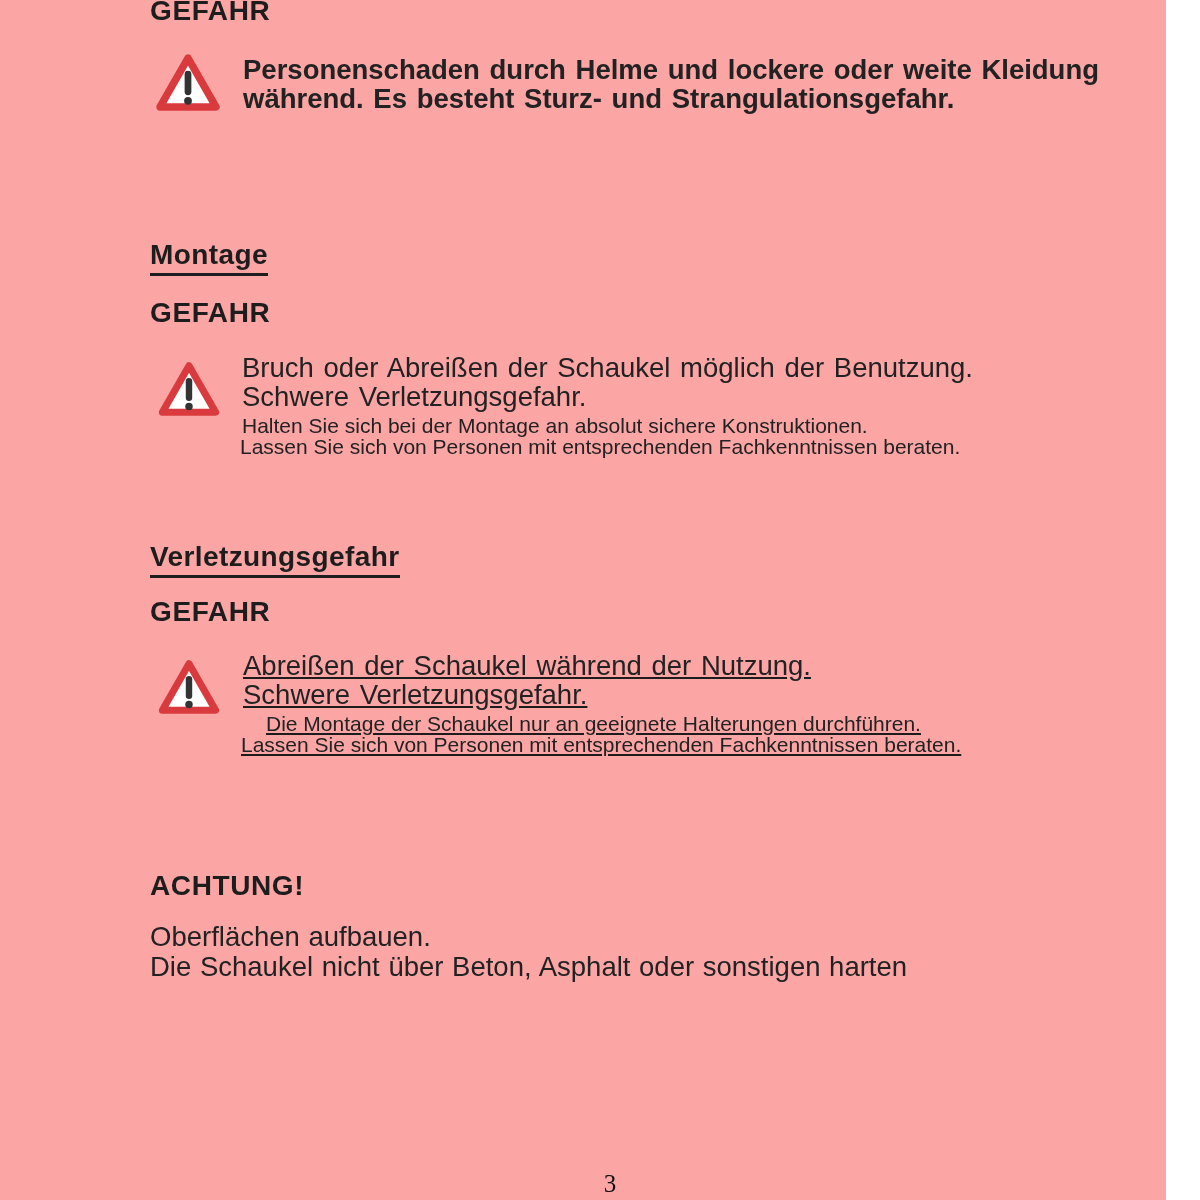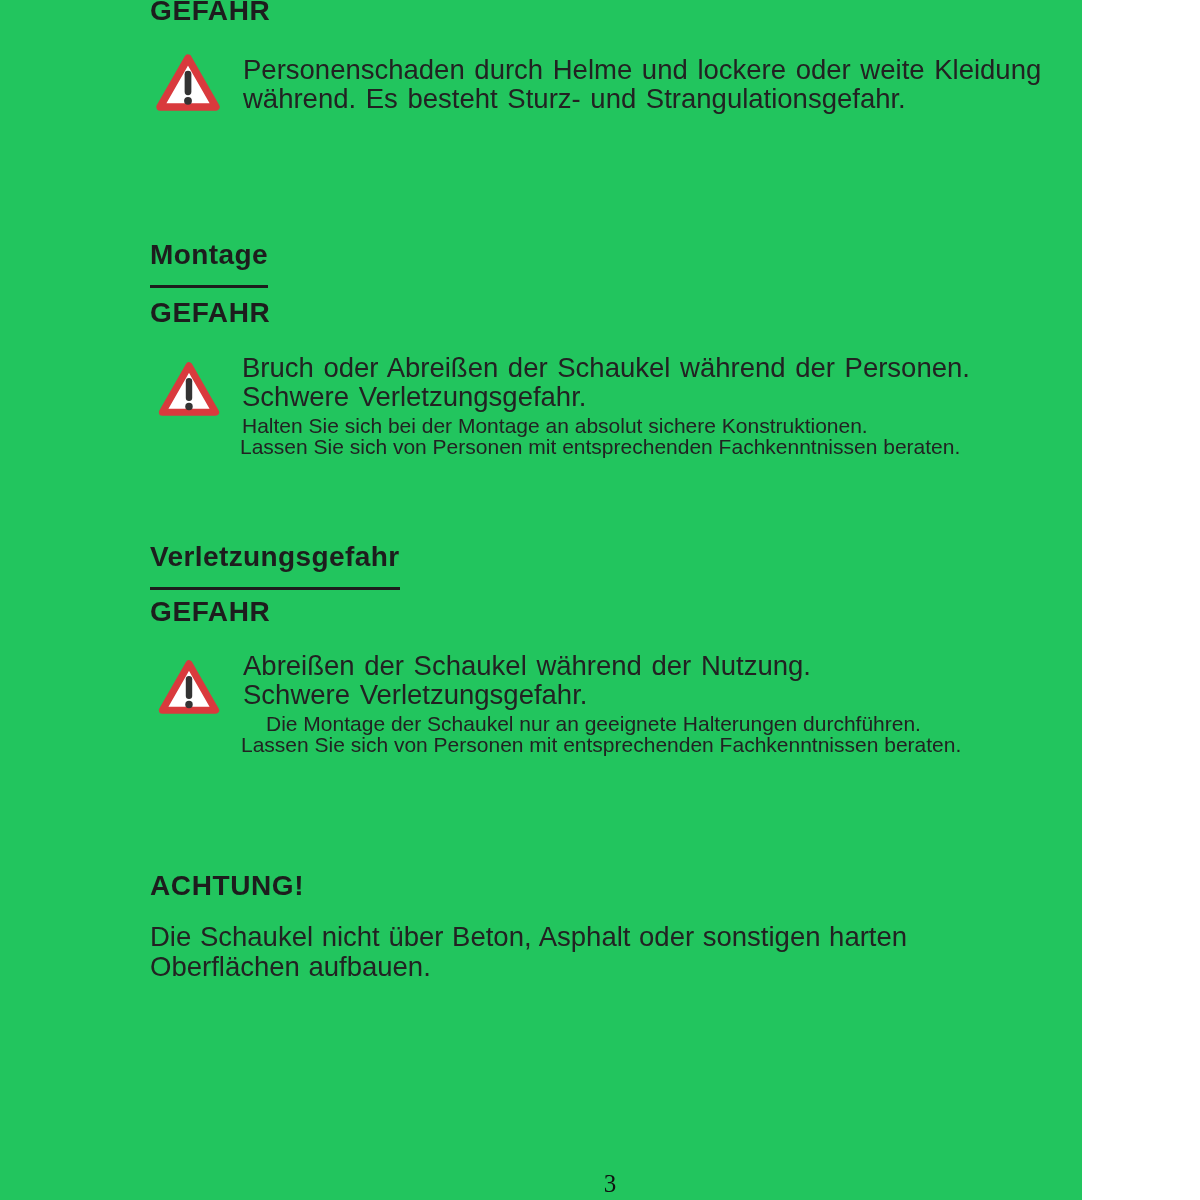--- a/index.html
+++ b/index.html
@@ -1,21 +1,21 @@
 <!DOCTYPE html>
 <html><head>
 <meta charset="utf-8">
 <style>
   * { margin: 0; padding: 0; box-sizing: border-box; }
   html, body { background: #ffffff; }
   .page {
     position: relative;
-    width: 1082px;
+    width: 1166px;
     height: 1200px;
-    background: #22c55e;
+    background: #fca5a5;
     overflow: hidden;
     font-family: "Liberation Sans", sans-serif;
     color: #1c1c1c;
   }
   .abs { position: absolute; }
   .h-danger {
     font-size: 28px;
     font-weight: bold;
     letter-spacing: 0.6px;
     color: #1d1d1d;
@@ -24,21 +24,21 @@
   .h-section {
     font-size: 28px;
     font-weight: bold;
     letter-spacing: 0.4px;
     color: #1d1d1d;
     white-space: nowrap;
   }
   .h-section .u {
     display: inline-block;
     border-bottom: 3px solid #1d1d1d;
-    padding-bottom: 14px;
+    padding-bottom: 2px;
     text-align: center;
   }
   .warn-line {
     font-size: 27.5px;
     line-height: 29px;
     color: #222222;
     white-space: nowrap;
     word-spacing: 2px;
   }
   .note-line {
@@ -72,69 +72,69 @@
   <div class="abs h-danger" style="left:150px; top:-5px;">GEFAHR</div>
 
   <span class="abs warn-icon" style="left:154px; top:52px;">
     <svg width="68" height="62" viewBox="0 0 100 92" aria-hidden="true">
       <path d="M50 9 L91.5 81.5 L8.5 81.5 Z" fill="#ffffff" stroke="#d93a3d" stroke-width="11" stroke-linejoin="round"></path>
       <line x1="50" y1="33" x2="50" y2="59" stroke="#333333" stroke-width="10" stroke-linecap="round"></line>
       <circle cx="50" cy="72.5" r="5.8" fill="#333333"></circle>
     </svg>
   </span>
 
-  <div class="abs" style="left:243px; top:55px;">
+  <div class="abs" style="left:243px; top:55px;font-weight:bold;">
     <div class="warn-line">Personenschaden durch Helme und lockere oder weite Kleidung</div>
     <div class="warn-line">während. Es besteht Sturz- und Strangulationsgefahr.</div>
   </div>
 
   <div class="abs h-section" style="left:150px; top:239px;">
     <span class="u">Montage</span>
   </div>
 
   <div class="abs h-danger" style="left:150px; top:297px;">GEFAHR</div>
 
   <span class="abs warn-icon" style="left:156px; top:360px;">
     <svg width="66" height="59" viewBox="0 0 100 92" aria-hidden="true">
       <path d="M50 9 L91.5 81.5 L8.5 81.5 Z" fill="#ffffff" stroke="#d93a3d" stroke-width="11" stroke-linejoin="round"></path>
       <line x1="50" y1="33" x2="50" y2="59" stroke="#333333" stroke-width="10" stroke-linecap="round"></line>
       <circle cx="50" cy="72.5" r="5.8" fill="#333333"></circle>
     </svg>
   </span>
 
   <div class="abs" style="left:242px; top:353px;">
-    <div class="warn-line">Bruch oder Abreißen der Schaukel während der Personen.</div>
+    <div class="warn-line">Bruch oder Abreißen der Schaukel möglich der Benutzung.</div>
     <div class="warn-line">Schwere Verletzungsgefahr.</div>
     <div class="note-line" style="margin-top:5px;">Halten Sie sich bei der Montage an absolut sichere Konstruktionen.</div>
     <div class="note-line indent">Lassen Sie sich von Personen mit entsprechenden Fachkenntnissen beraten.</div>
   </div>
 
   <div class="abs h-section" style="left:150px; top:541px;">
     <span class="u">Verletzungsgefahr</span>
   </div>
 
   <div class="abs h-danger" style="left:150px; top:596px;">GEFAHR</div>
 
   <span class="abs warn-icon" style="left:156px; top:658px;">
     <svg width="66" height="59" viewBox="0 0 100 92" aria-hidden="true">
       <path d="M50 9 L91.5 81.5 L8.5 81.5 Z" fill="#ffffff" stroke="#d93a3d" stroke-width="11" stroke-linejoin="round"></path>
       <line x1="50" y1="33" x2="50" y2="59" stroke="#333333" stroke-width="10" stroke-linecap="round"></line>
       <circle cx="50" cy="72.5" r="5.8" fill="#333333"></circle>
     </svg>
   </span>
 
-  <div class="abs" style="left:243px; top:651px;">
+  <div class="abs" style="left:243px; top:651px;text-decoration:underline;">
     <div class="warn-line">Abreißen der Schaukel während der Nutzung.</div>
     <div class="warn-line">Schwere Verletzungsgefahr.</div>
     <div class="note-line" style="margin-top:5px; padding-left:3px;margin-left:20px;">Die Montage der Schaukel nur an geeignete Halterungen durchführen.</div>
     <div class="note-line indent">Lassen Sie sich von Personen mit entsprechenden Fachkenntnissen beraten.</div>
   </div>
 
   <div class="abs h-danger" style="left:150px; top:870px;">ACHTUNG!</div>
 
   <div class="abs" style="left:150px; top:922px;">
+    <div class="body-line">Oberflächen aufbauen.</div>
     <div class="body-line">Die Schaukel nicht über Beton, Asphalt oder sonstigen harten</div>
-    <div class="body-line">Oberflächen aufbauen.</div>
   </div>
 
   <div class="abs page-number" style="left:580px; top:1170px;">3</div>
 
 </div>
 
 </body></html>

